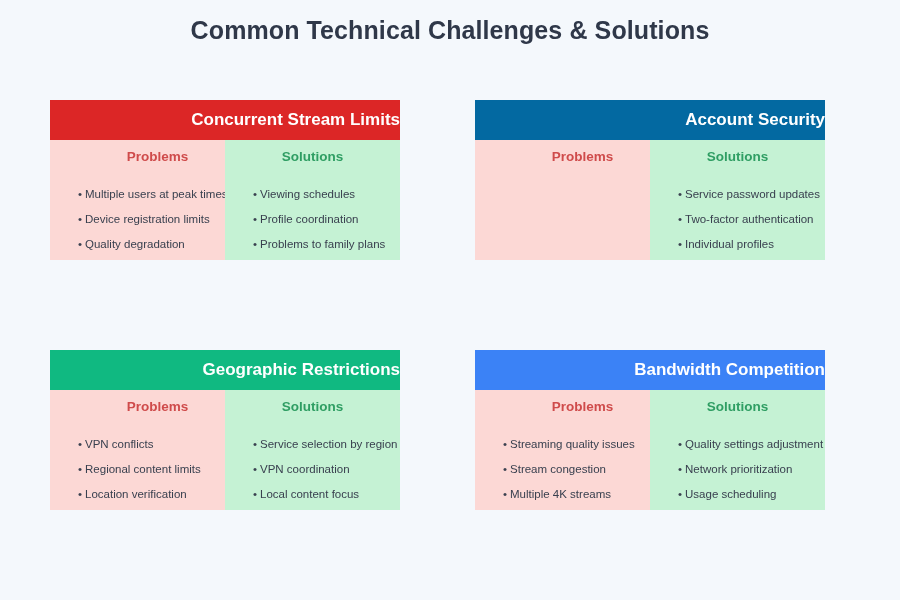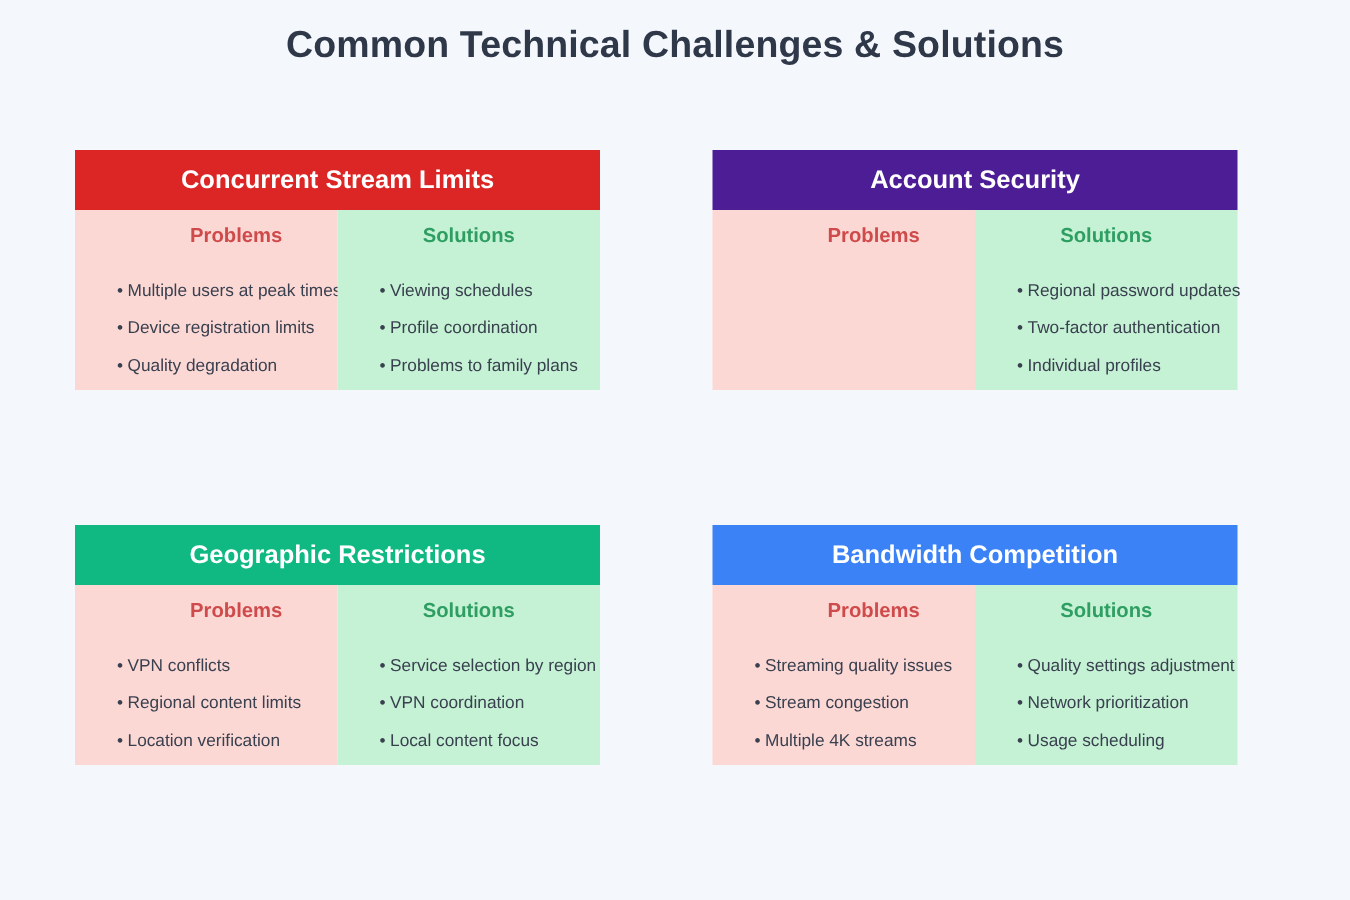--- a/index.html
+++ b/index.html
@@ -33,21 +33,21 @@
     background: #f4f8fc;
   }
   .card-row1 { top: 100px; }
   .card-row2 { top: 350px; }
   .card-left  { left: 50px; }
   .card-right { left: 475px; }
 
   .card-header {
     height: 40px;
     line-height: 40px;
-    text-align: center;
+    text-align: right;
     color: #ffffff;
     font-size: 17px;
     font-weight: bold;
   }
 
   .card-body {
     display: flex;
     height: 120px;
   }
   .col {
@@ -105,29 +105,29 @@
       <ul class="bullets">
         <li><span class="dot">•</span><span>Viewing schedules</span></li>
         <li><span class="dot">•</span><span>Profile coordination</span></li>
         <li><span class="dot">•</span><span>Problems to family plans</span></li>
       </ul>
     </div>
   </div>
 </div>
 
 <div class="card card-row1 card-right">
-  <div class="card-header" style="background: #4c1d95;">Account Security</div>
+  <div class="card-header" style="background: #0369a1;">Account Security</div>
   <div class="card-body">
     <div class="col col-problems" style="background: rgb(252, 216, 213);">
       <div class="col-heading" style="color: rgb(207, 75, 75);">Problems</div>
     </div>
     <div class="col col-solutions" style="background: rgb(197, 242, 212);">
       <div class="col-heading" style="color: rgb(47, 158, 99);">Solutions</div>
       <ul class="bullets">
-        <li><span class="dot">•</span><span>Regional password updates</span></li>
+        <li><span class="dot">•</span><span>Service password updates</span></li>
         <li><span class="dot">•</span><span>Two-factor authentication</span></li>
         <li><span class="dot">•</span><span>Individual profiles</span></li>
       </ul>
     </div>
   </div>
 </div>
 
 <div class="card card-row2 card-left">
   <div class="card-header" style="background: rgb(16, 185, 129);">Geographic Restrictions</div>
   <div class="card-body">

